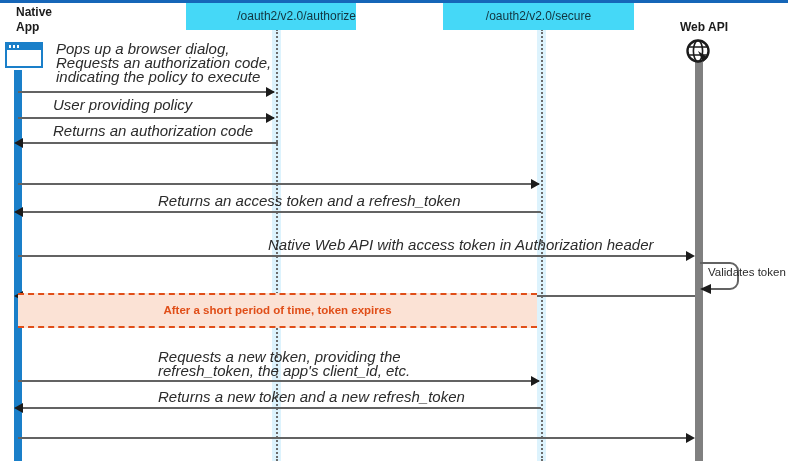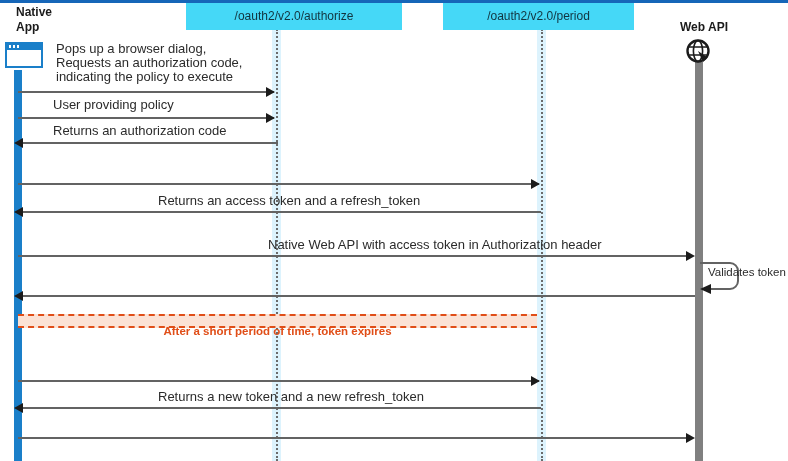--- a/index.html
+++ b/index.html
@@ -101,24 +101,25 @@
     position: absolute;
     width: 0; height: 0;
     border-top: 5px solid transparent;
     border-bottom: 5px solid transparent;
   }
   .arrow-head.right { border-left: 9px solid #1b1b1b; }
   .arrow-head.left  { border-right: 9px solid #1b1b1b; }
   
   .msg-label {
     position: absolute;
-    font-size: 13px;
+    font-size: 15px;
     color: #2b2b2b;
     line-height: 14px;
     white-space: pre;
+    font-style: italic;
   }
   
   .expiry-band {
     position: absolute;
     box-sizing: border-box;
     background: #fbe2d5;
     border-top: 2px dashed #e04e18;
     border-bottom: 2px dashed #e04e18;
   }
   .expiry-text {
@@ -166,23 +167,23 @@
 
   <div class="app-icon" style="left:5px; top:42px;">
     <div class="titlebar"></div>
     <div class="dots">
         <i></i>
         <i></i>
         <i></i>
       </div>
   </div>
 
-  <div class="header-bar" style="left:186px; top:3px; width:216px;">/oauth2/v2.0/authorize</div>
-
-  <div class="header-bar" style="left:443px; top:3px; width:191px;">/oauth2/v2.0/period</div>
+  <div class="header-bar" style="left:186px; top:3px; width:170px;text-align:right;">/oauth2/v2.0/authorize</div>
+
+  <div class="header-bar" style="left:443px; top:3px; width:191px;">/oauth2/v2.0/secure</div>
 
   <div class="actor-label" style="left:668px; top:20px;">Web API</div>
 
   <div class="globe-icon" style="left:683px; top:38px;">
     <svg width="30" height="26" viewBox="0 0 30 26">
       <circle cx="15" cy="13" r="10.5" fill="none" stroke="#1b1b1b" stroke-width="2.4"></circle>
       <ellipse cx="15" cy="13" rx="4.6" ry="10.5" fill="none" stroke="#1b1b1b" stroke-width="1.6"></ellipse>
       <path d="M5 9 H25 M5 17 H25" stroke="#1b1b1b" stroke-width="1.6" fill="none"></path>
       <path d="M15 13 L24.5 19.5 L20 24 Z" fill="#1b1b1b"></path>
     </svg>
@@ -217,24 +218,26 @@
     <svg width="44" height="36" viewBox="0 0 44 36">
       <path d="M2 3 H32 a8 8 0 0 1 8 8 v10 a8 8 0 0 1 -8 8 H12" fill="none" stroke="#636363" stroke-width="2"></path>
       <path d="M13 24 L2 29 L13 34 Z" fill="#1b1b1b"></path>
     </svg>
   </div>
   <div class="self-msg-label" style="left:708px; top:265px;">Validates token</div>
 
   <div class="msg-line" style="left:22px; top:295px; width:673px;"></div>
   <div class="arrow-head left" style="left:14px; top:291px;"></div>
 
-  <div class="expiry-band" style="left:18px; top:314px; width:519px; height:14px;">
+  <div class="expiry-band" style="left:18px; top:293px; width:519px; height:35px;">
     <div class="expiry-text">After a short period of time, token expires</div>
   </div>
 
+  <div class="msg-label" style="left:158px; top:350px;">Requests a new token, providing the
+refresh_token, the app's client_id, etc.</div>
   <div class="msg-line" style="left:18px; top:380px; width:521px;"></div>
   <div class="arrow-head right" style="left:531px; top:376px;"></div>
 
   <div class="msg-label" style="left:158px; top:390px;">Returns a new token and a new refresh_token</div>
   <div class="msg-line" style="left:22px; top:407px; width:519px;"></div>
   <div class="arrow-head left" style="left:14px; top:403px;"></div>
 
   <div class="msg-line" style="left:18px; top:437px; width:675px;"></div>
   <div class="arrow-head right" style="left:686px; top:433px;"></div>
 

